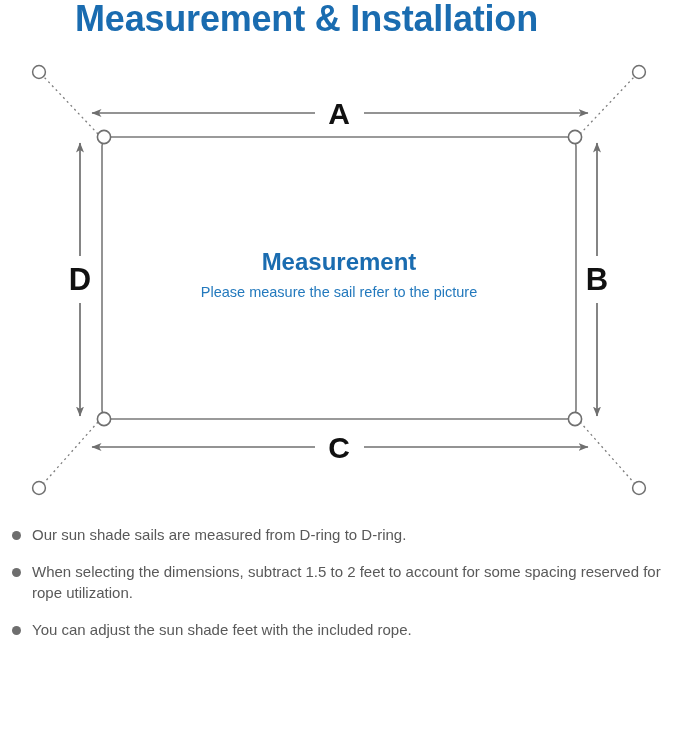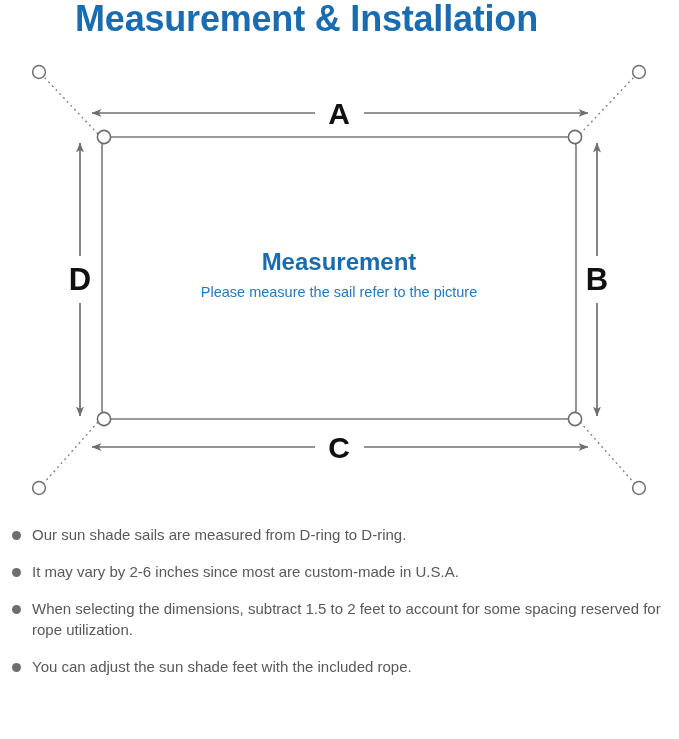--- a/index.html
+++ b/index.html
@@ -136,23 +136,19 @@
   </svg>
 </div>
 
 <div class="notes">
   <div class="note-row">
     <span class="note-bullet"></span>
     <span class="note-text">Our sun shade sails are measured from D-ring to D-ring.</span>
   </div>
   <div class="note-row">
     <span class="note-bullet"></span>
-    <span class="note-text">It may vary by 2-6 inches since most are custom-made in U.S.A.</span>
-  </div>
-  <div class="note-row">
-    <span class="note-bullet"></span>
     <span class="note-text">When selecting the dimensions, subtract 1.5 to 2 feet to account for some spacing reserved for rope utilization.</span>
   </div>
   <div class="note-row">
     <span class="note-bullet"></span>
     <span class="note-text">You can adjust the sun shade feet with the included rope.</span>
   </div>
 </div>
 
 </body></html>

